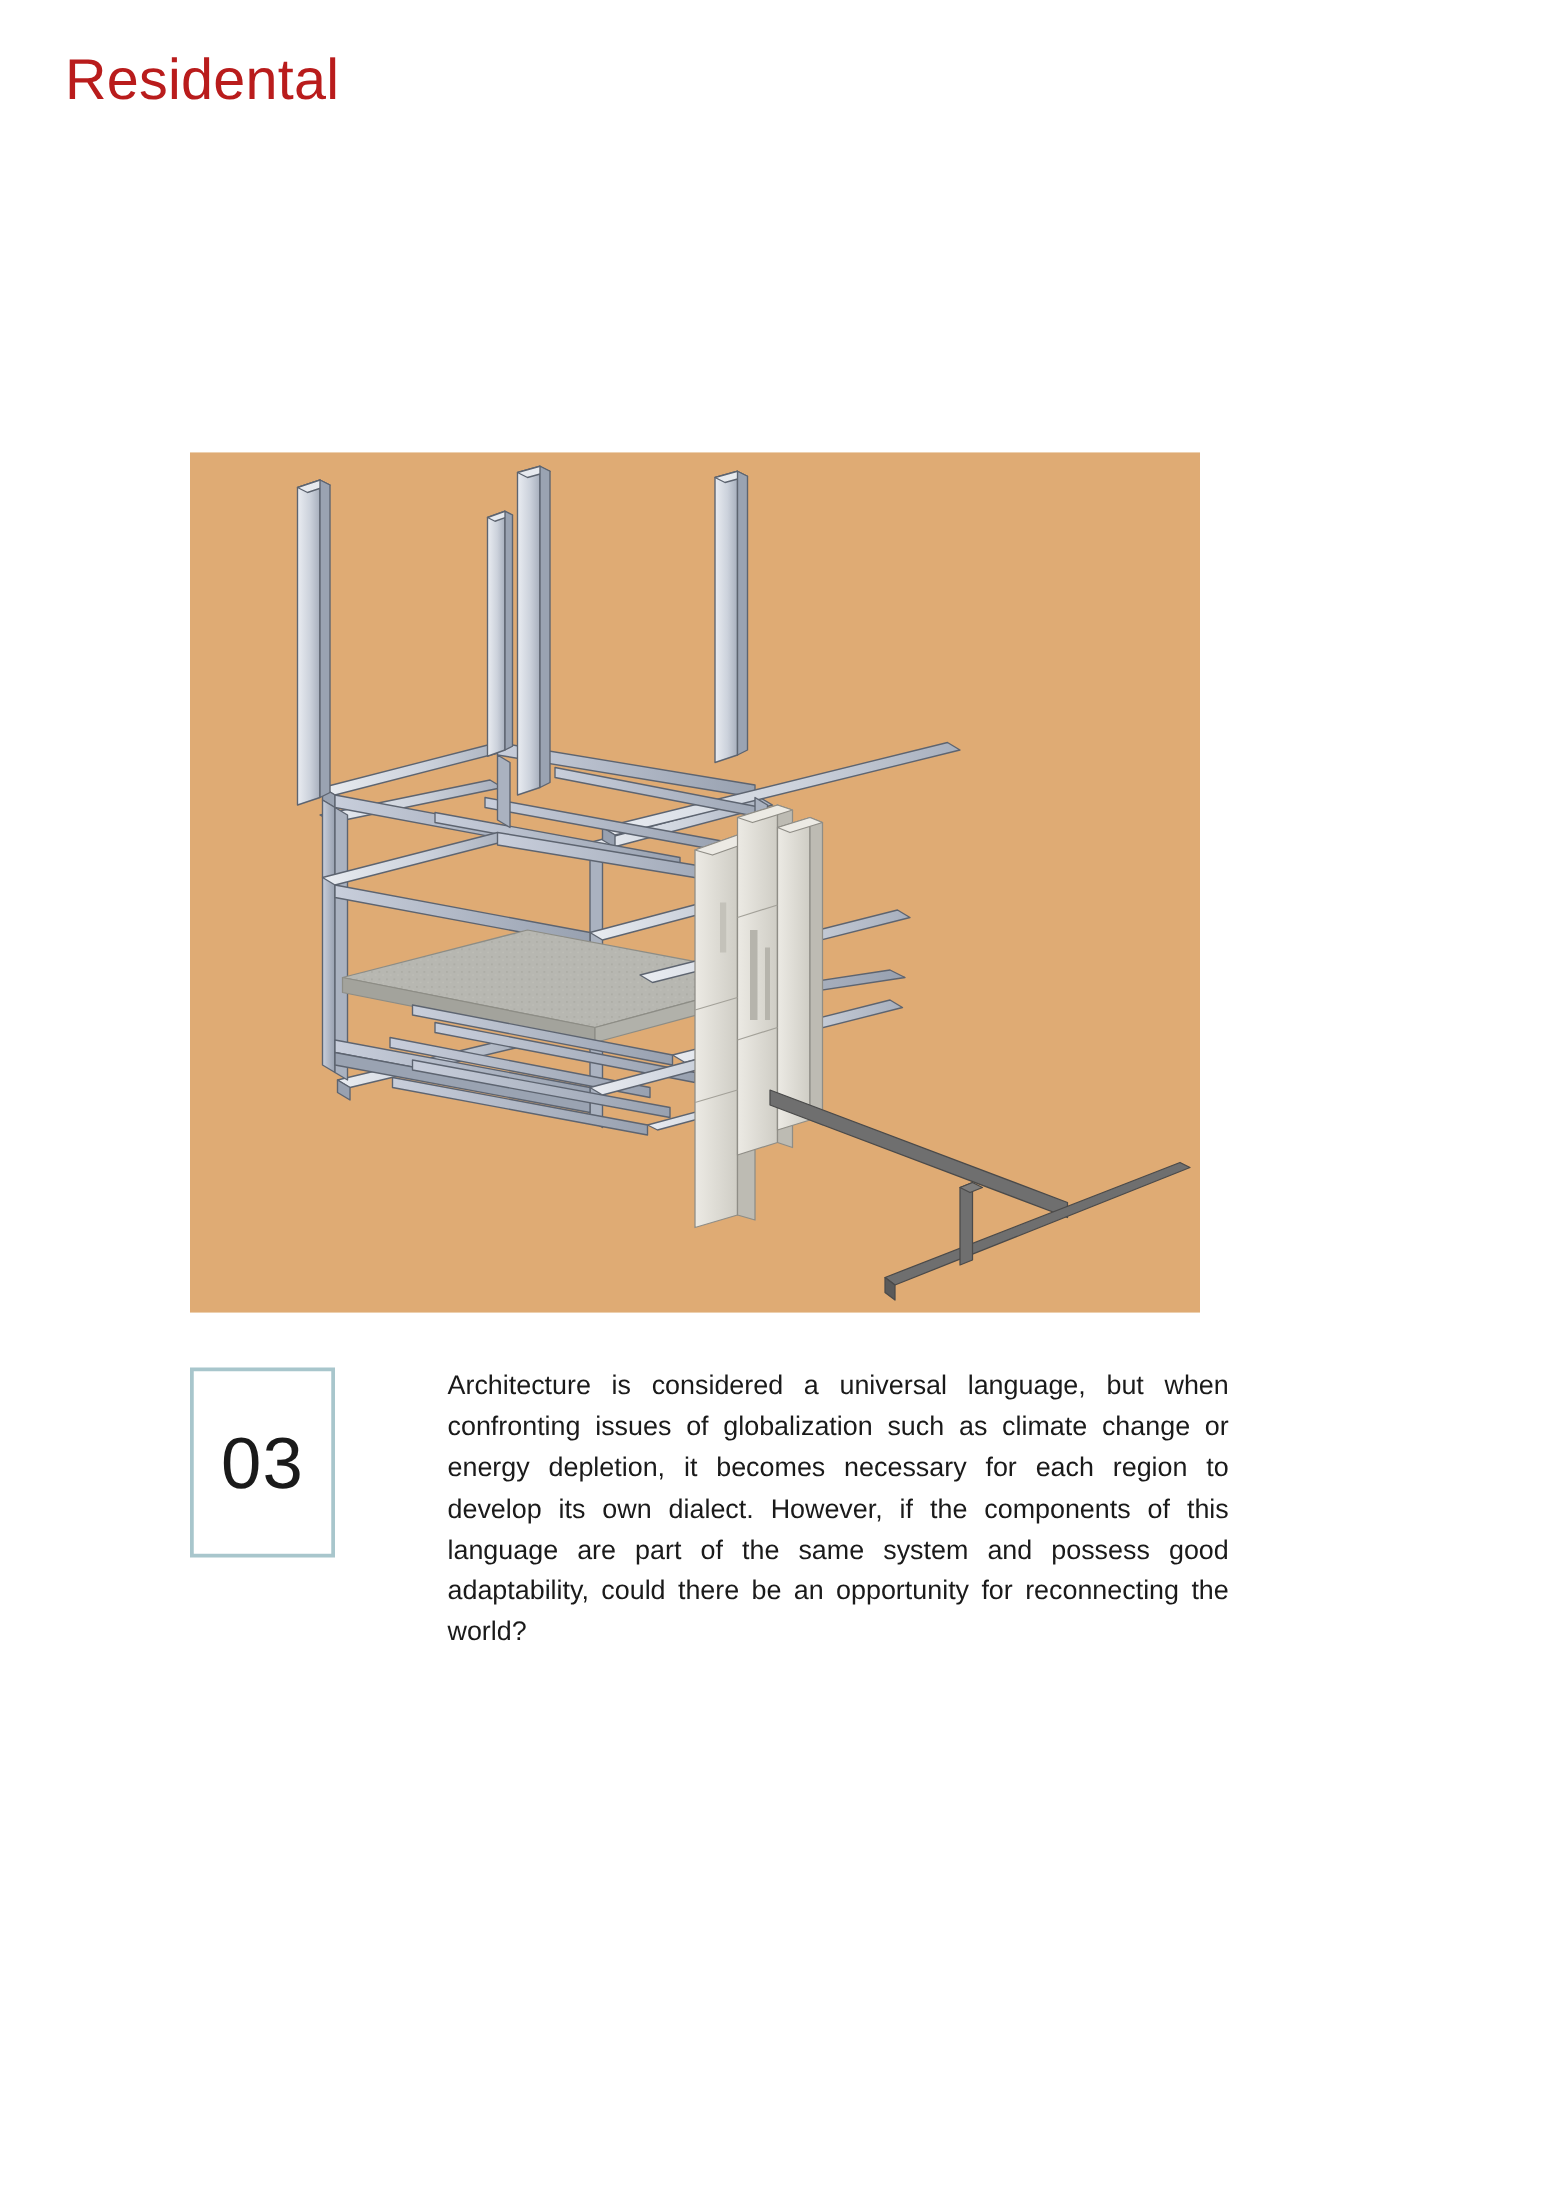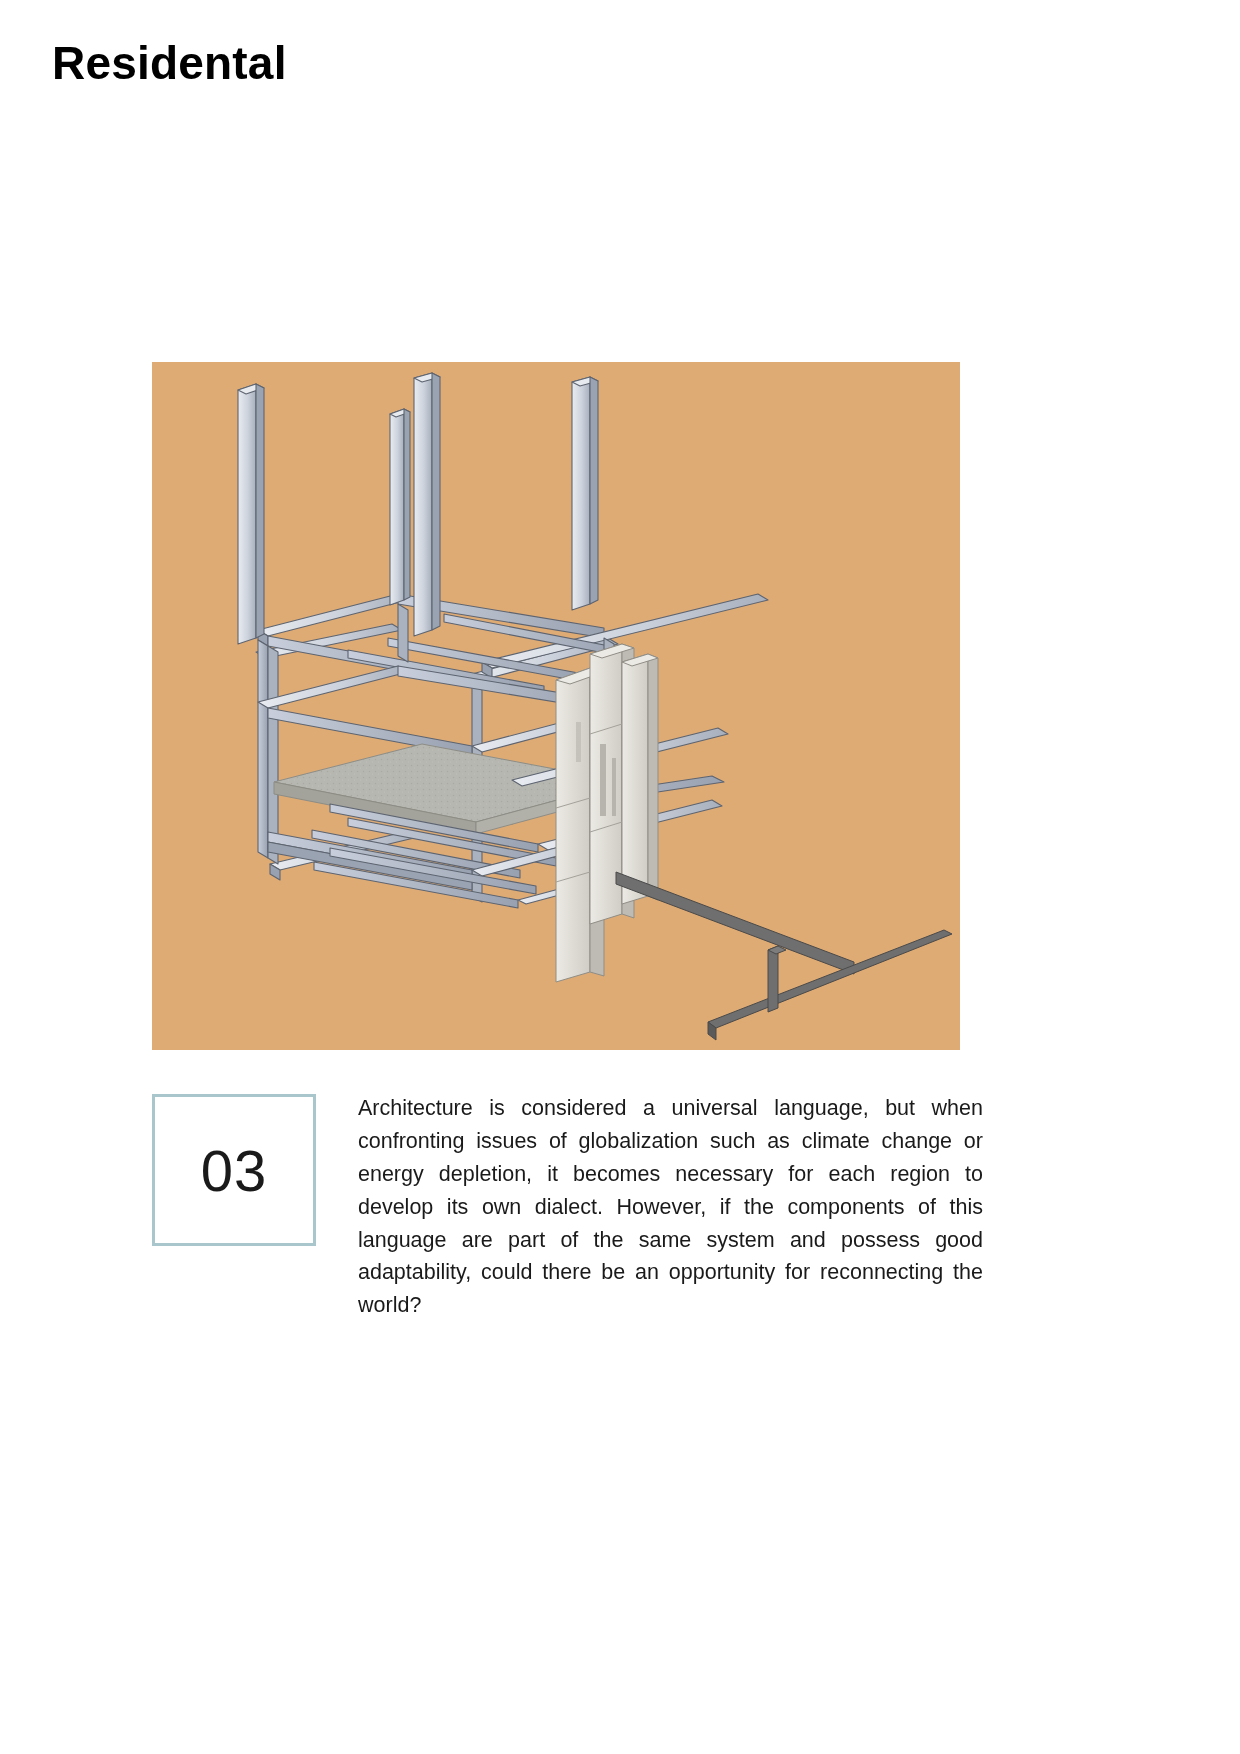--- a/index.html
+++ b/index.html
@@ -14,22 +14,22 @@
     font-family: "Liberation Sans", sans-serif;
     overflow: hidden;
   }
 
   
   .page-title {
     position: absolute;
     left: 52px;
     top: 38px;
     font-size: 46px;
-    font-weight: 700;
-    color: #000000;
+    font-weight: 400;
+    color: #b91c1c;
     letter-spacing: 0.2px;
     line-height: 1.1;
   }
 
   
   .figure {
     position: absolute;
     left: 152px;
     top: 362px;
     width: 808px;
@@ -41,21 +41,21 @@
     display: block;
     width: 100%;
     height: 100%;
   }
 
   
   .number-box {
     position: absolute;
     left: 152px;
     top: 1094px;
-    width: 164px;
+    width: 116px;
     height: 152px;
     border: 3px solid #a8c6cc;
     box-sizing: border-box;
     display: flex;
     align-items: center;
     justify-content: center;
   }
   .number-box .num {
     font-size: 58px;
     color: #1a1a1a;

